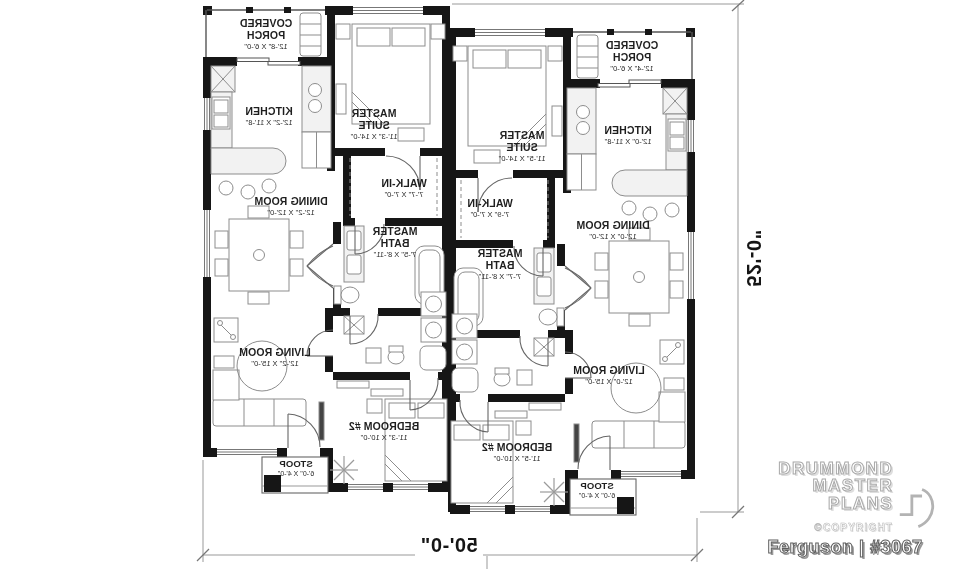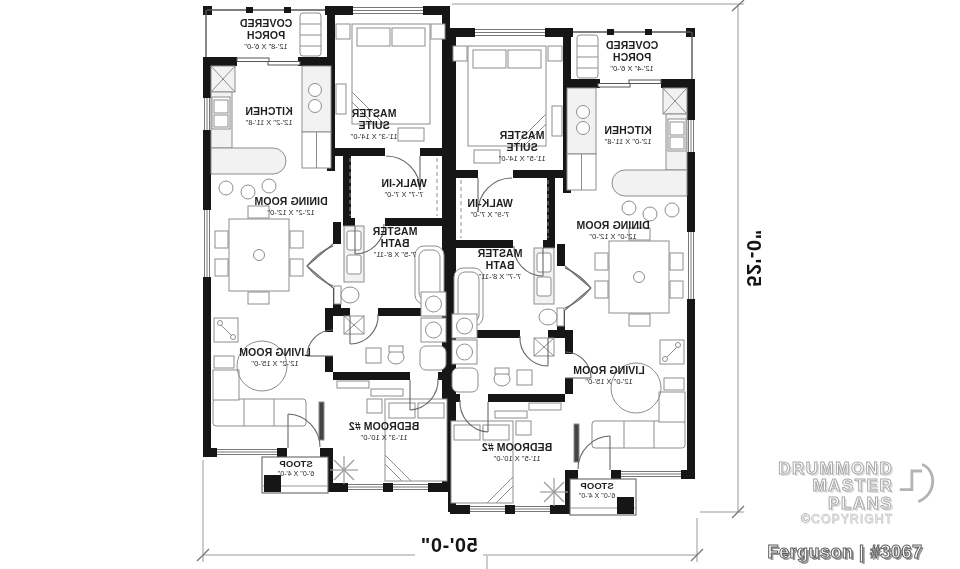--- a/index.html
+++ b/index.html
@@ -9,27 +9,27 @@
   
   .rlabel{position:absolute;text-align:center;color:#1e1e1e;
           transform:translate(-50%,-50%) scaleX(-1);pointer-events:none;}
   .rname{font-weight:bold;font-size:10.5px;line-height:1.12;letter-spacing:.1px;white-space:pre-line;}
   .rdims{font-weight:normal;font-size:7.5px;line-height:1.25;color:#2a2a2a;}
   .dim-label{position:absolute;font-weight:bold;font-size:20px;color:#151515;
              transform:translate(-50%,-50%) scaleX(-1);letter-spacing:.5px;}
   .dim-label.vert{transform:translate(-50%,-50%) scaleX(-1) rotate(-90deg);}
   
   #brand{position:absolute;left:752px;top:460px;width:186px;}
-  .brand-row{display:flex;align-items:flex-start;justify-content:flex-end;}
+  .brand-row{display:flex;align-items:flex-end;justify-content:flex-end;}
   .brand-col{text-align:right;}
   .logo-line{font-weight:bold;font-size:17px;line-height:1.02;letter-spacing:1.5px;
              color:#ffffff;-webkit-text-stroke:1px #a9a9a9;text-shadow:2px 2px 0 #dedede;}
-  .copyright{font-weight:normal;font-size:12px;letter-spacing:1.2px;color:#ffffff;
-             -webkit-text-stroke:.5px #b5b5b5;text-shadow:1px 1px 0 #e3e3e3;margin-top:0;}
-  .plan-name{margin-top:16px;text-align:center;font-weight:bold;font-size:18px;letter-spacing:.5px;
+  .copyright{font-weight:bold;font-size:10px;letter-spacing:1.2px;color:#ffffff;
+             -webkit-text-stroke:.5px #b5b5b5;text-shadow:1px 1px 0 #e3e3e3;margin-top:10px;}
+  .plan-name{margin-top:4px;text-align:center;font-weight:bold;font-size:18px;letter-spacing:.5px;
              color:#ffffff;-webkit-text-stroke:1px #5f5f5f;text-shadow:2px 2px 0 #9a9a9a;}
 </style>
 </head>
 <body>
 
 <div id="stage">
 
   <svg id="plan-svg" width="960" height="569" viewBox="0 0 960 569">
     <defs>
 

